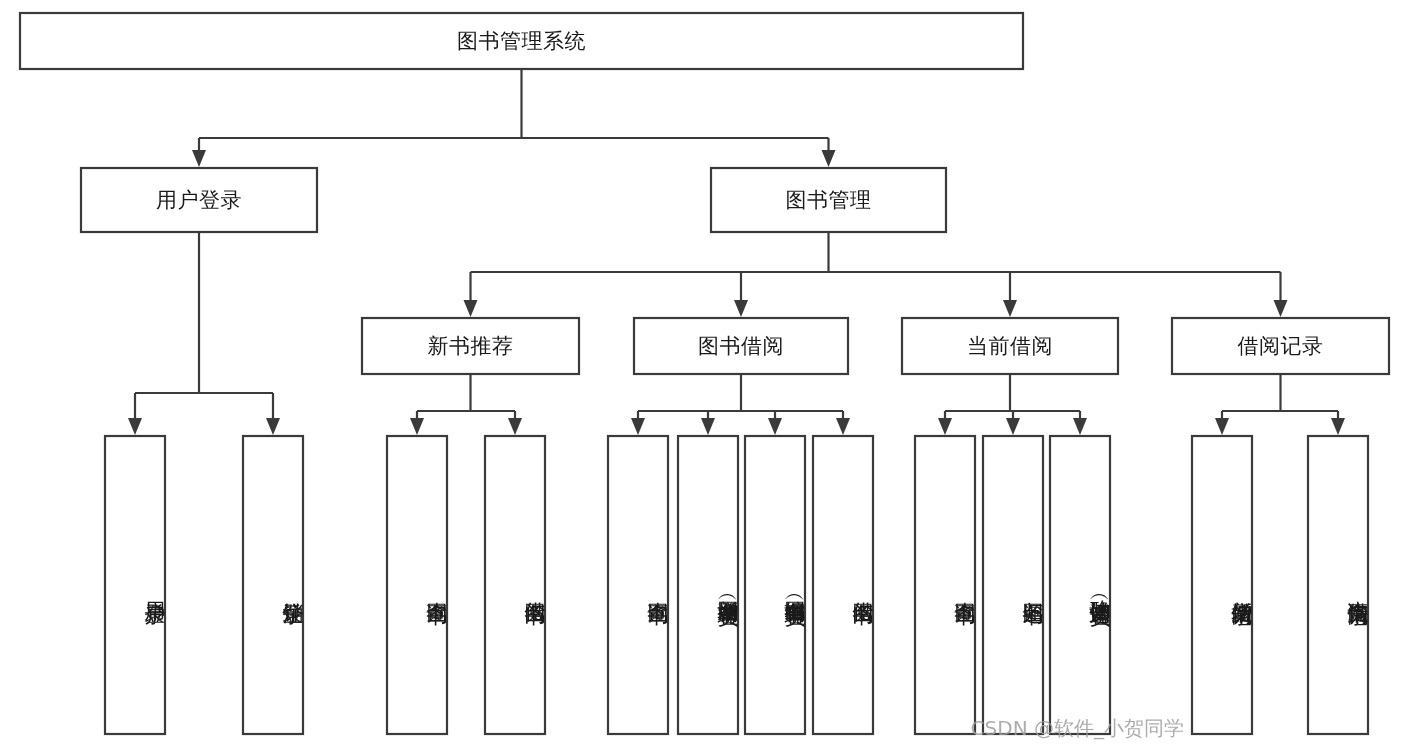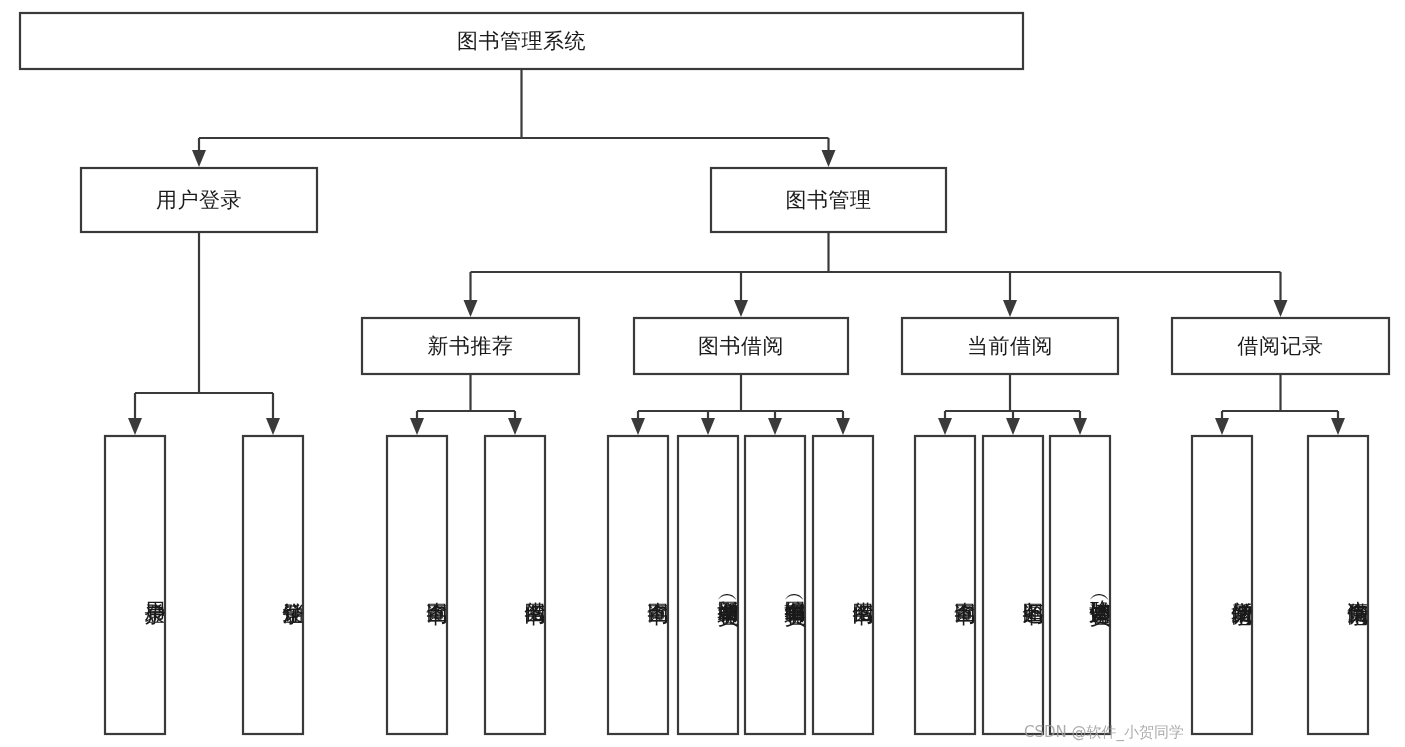--- a/index.html
+++ b/index.html
@@ -64,21 +64,21 @@
     align-items: flex-start;
     justify-content: center;
     white-space: nowrap;
     pointer-events: none;
   }
   .watermark {
     position: absolute;
     right: 8px;
     bottom: 5px;
     font-family: "DejaVu Sans", "Liberation Sans", sans-serif;
-    font-size: 15px;
+    font-size: 20px;
     color: #9e9e9e;
     opacity: 0.85;
     white-space: nowrap;
     text-align: center;
   }
 </style>
 </head>
 <body>
 
 <div id="diagram-root">

